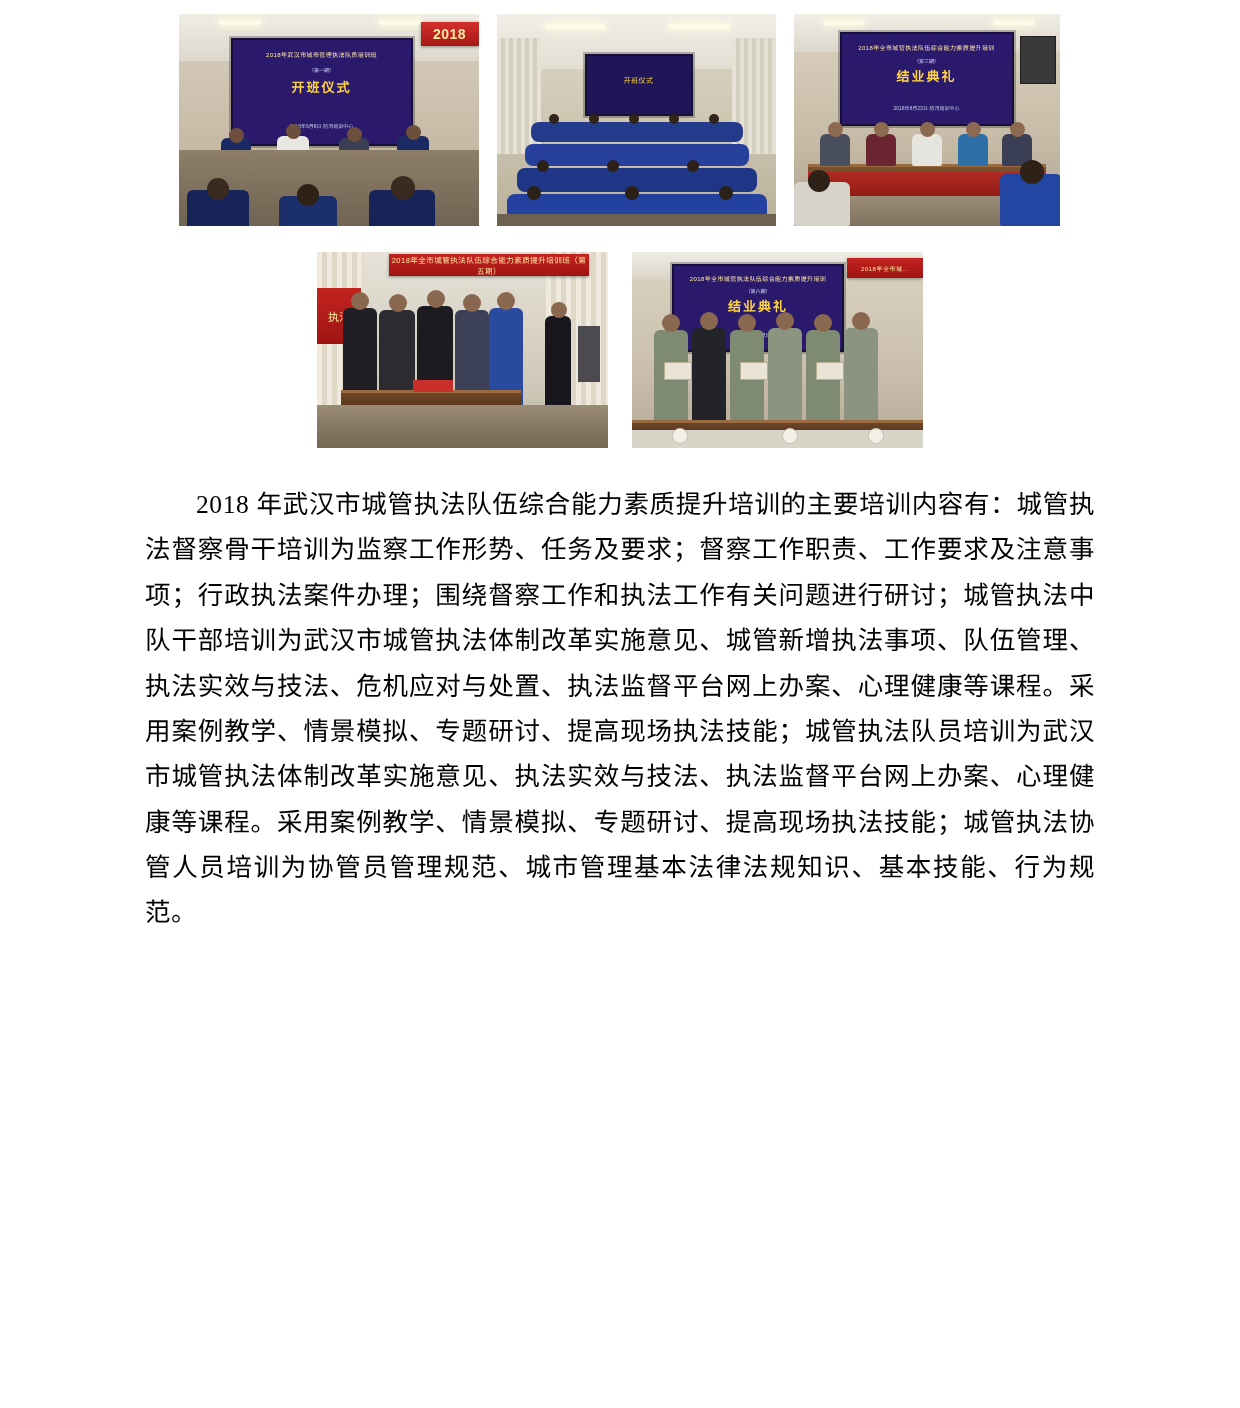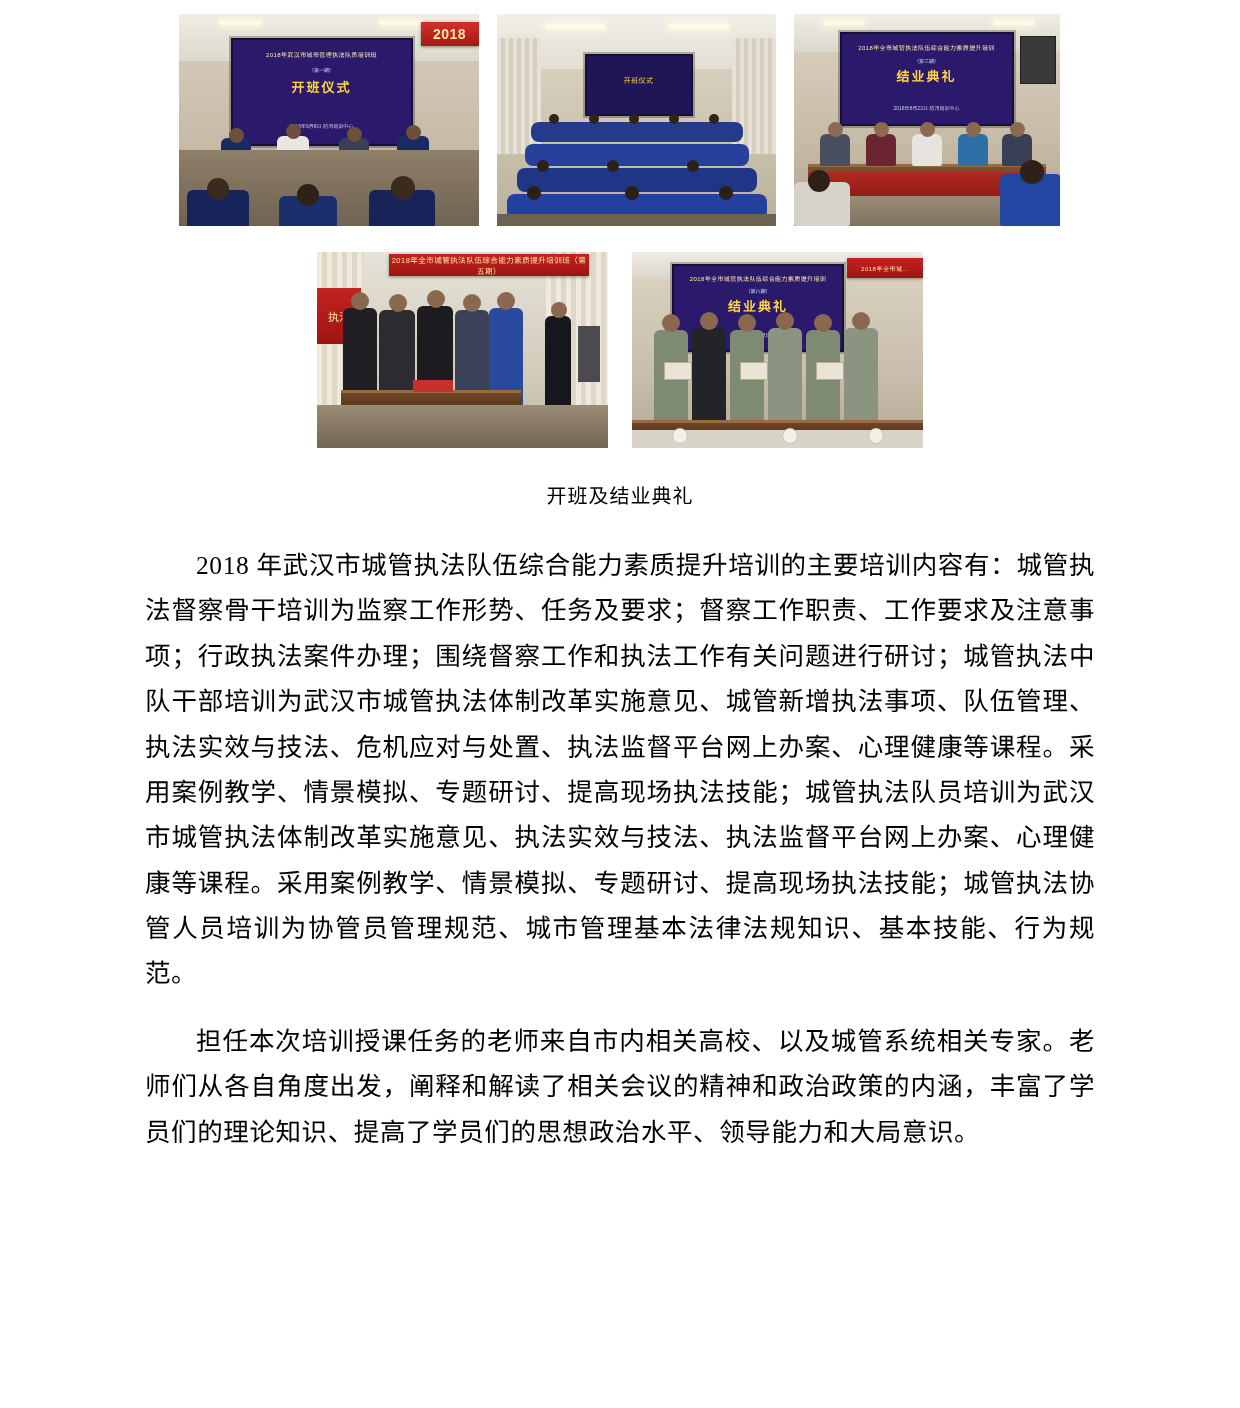--- a/index.html
+++ b/index.html
@@ -320,20 +320,18 @@
       <div style="position:absolute; left:184px; top:110px; width:26px; height:16px; background:#e9e4d6; border:1px solid #b9ae92;"></div>
 
       <div class="table-long" style="left:0; top:168px; width:291px; height:14px; background:linear-gradient(#6b452a,#4f3119);"></div>
       <div style="position:absolute; left:0; right:0; bottom:0; height:18px; background:#d9d4c8;"></div>
       <div style="position:absolute; left:40px; bottom:4px; width:14px; height:14px; border-radius:50%; background:#f2efe6; border:1px solid #c8c2b2;"></div>
       <div style="position:absolute; left:150px; bottom:4px; width:14px; height:14px; border-radius:50%; background:#f2efe6; border:1px solid #c8c2b2;"></div>
       <div style="position:absolute; left:236px; bottom:4px; width:14px; height:14px; border-radius:50%; background:#f2efe6; border:1px solid #c8c2b2;"></div>
     </div>
   </div>
 
-  <div class="caption">开班及结业典礼</div>
 
   <div class="body-text">
     <p>2018 年武汉市城管执法队伍综合能力素质提升培训的主要培训内容有：城管执法督察骨干培训为监察工作形势、任务及要求；督察工作职责、工作要求及注意事项；行政执法案件办理；围绕督察工作和执法工作有关问题进行研讨；城管执法中队干部培训为武汉市城管执法体制改革实施意见、城管新增执法事项、队伍管理、执法实效与技法、危机应对与处置、执法监督平台网上办案、心理健康等课程。采用案例教学、情景模拟、专题研讨、提高现场执法技能；城管执法队员培训为武汉市城管执法体制改革实施意见、执法实效与技法、执法监督平台网上办案、心理健康等课程。采用案例教学、情景模拟、专题研讨、提高现场执法技能；城管执法协管人员培训为协管员管理规范、城市管理基本法律法规知识、基本技能、行为规范。</p>
-    <p>担任本次培训授课任务的老师来自市内相关高校、以及城管系统相关专家。老师们从各自角度出发，阐释和解读了相关会议的精神和政治政策的内涵，丰富了学员们的理论知识、提高了学员们的思想政治水平、领导能力和大局意识。</p>
   </div>
 
 </div>
 
 </body></html>

